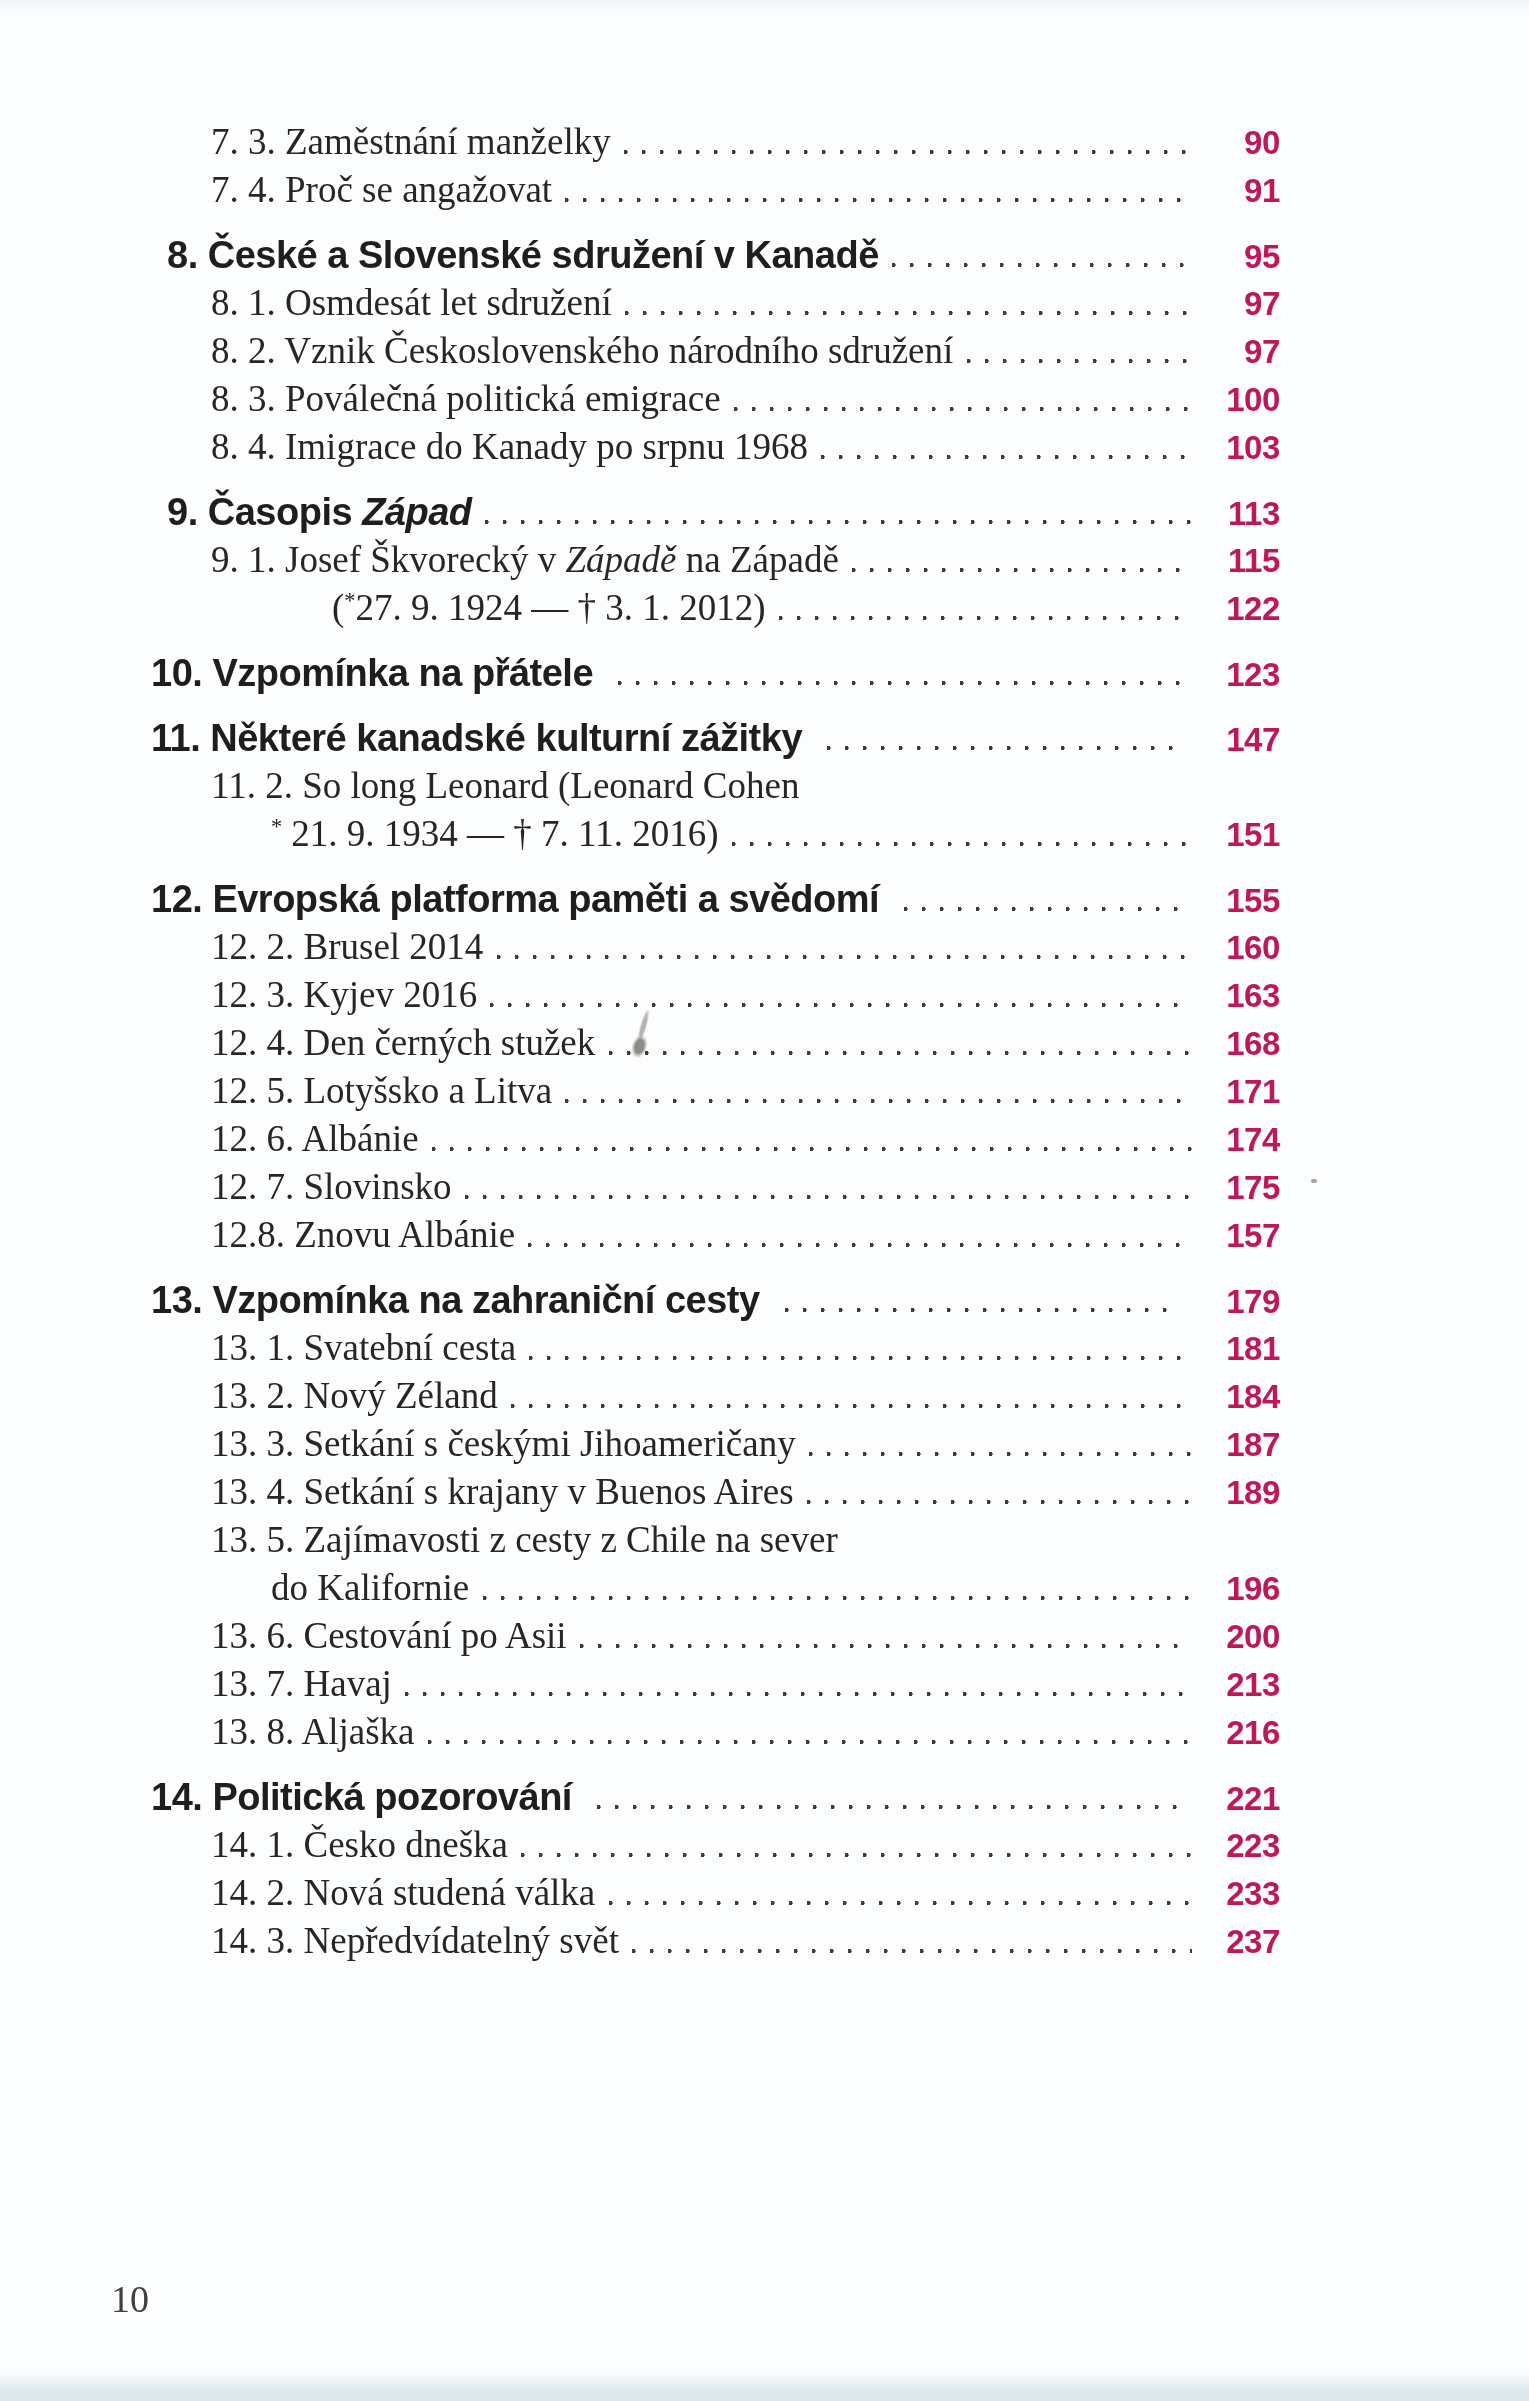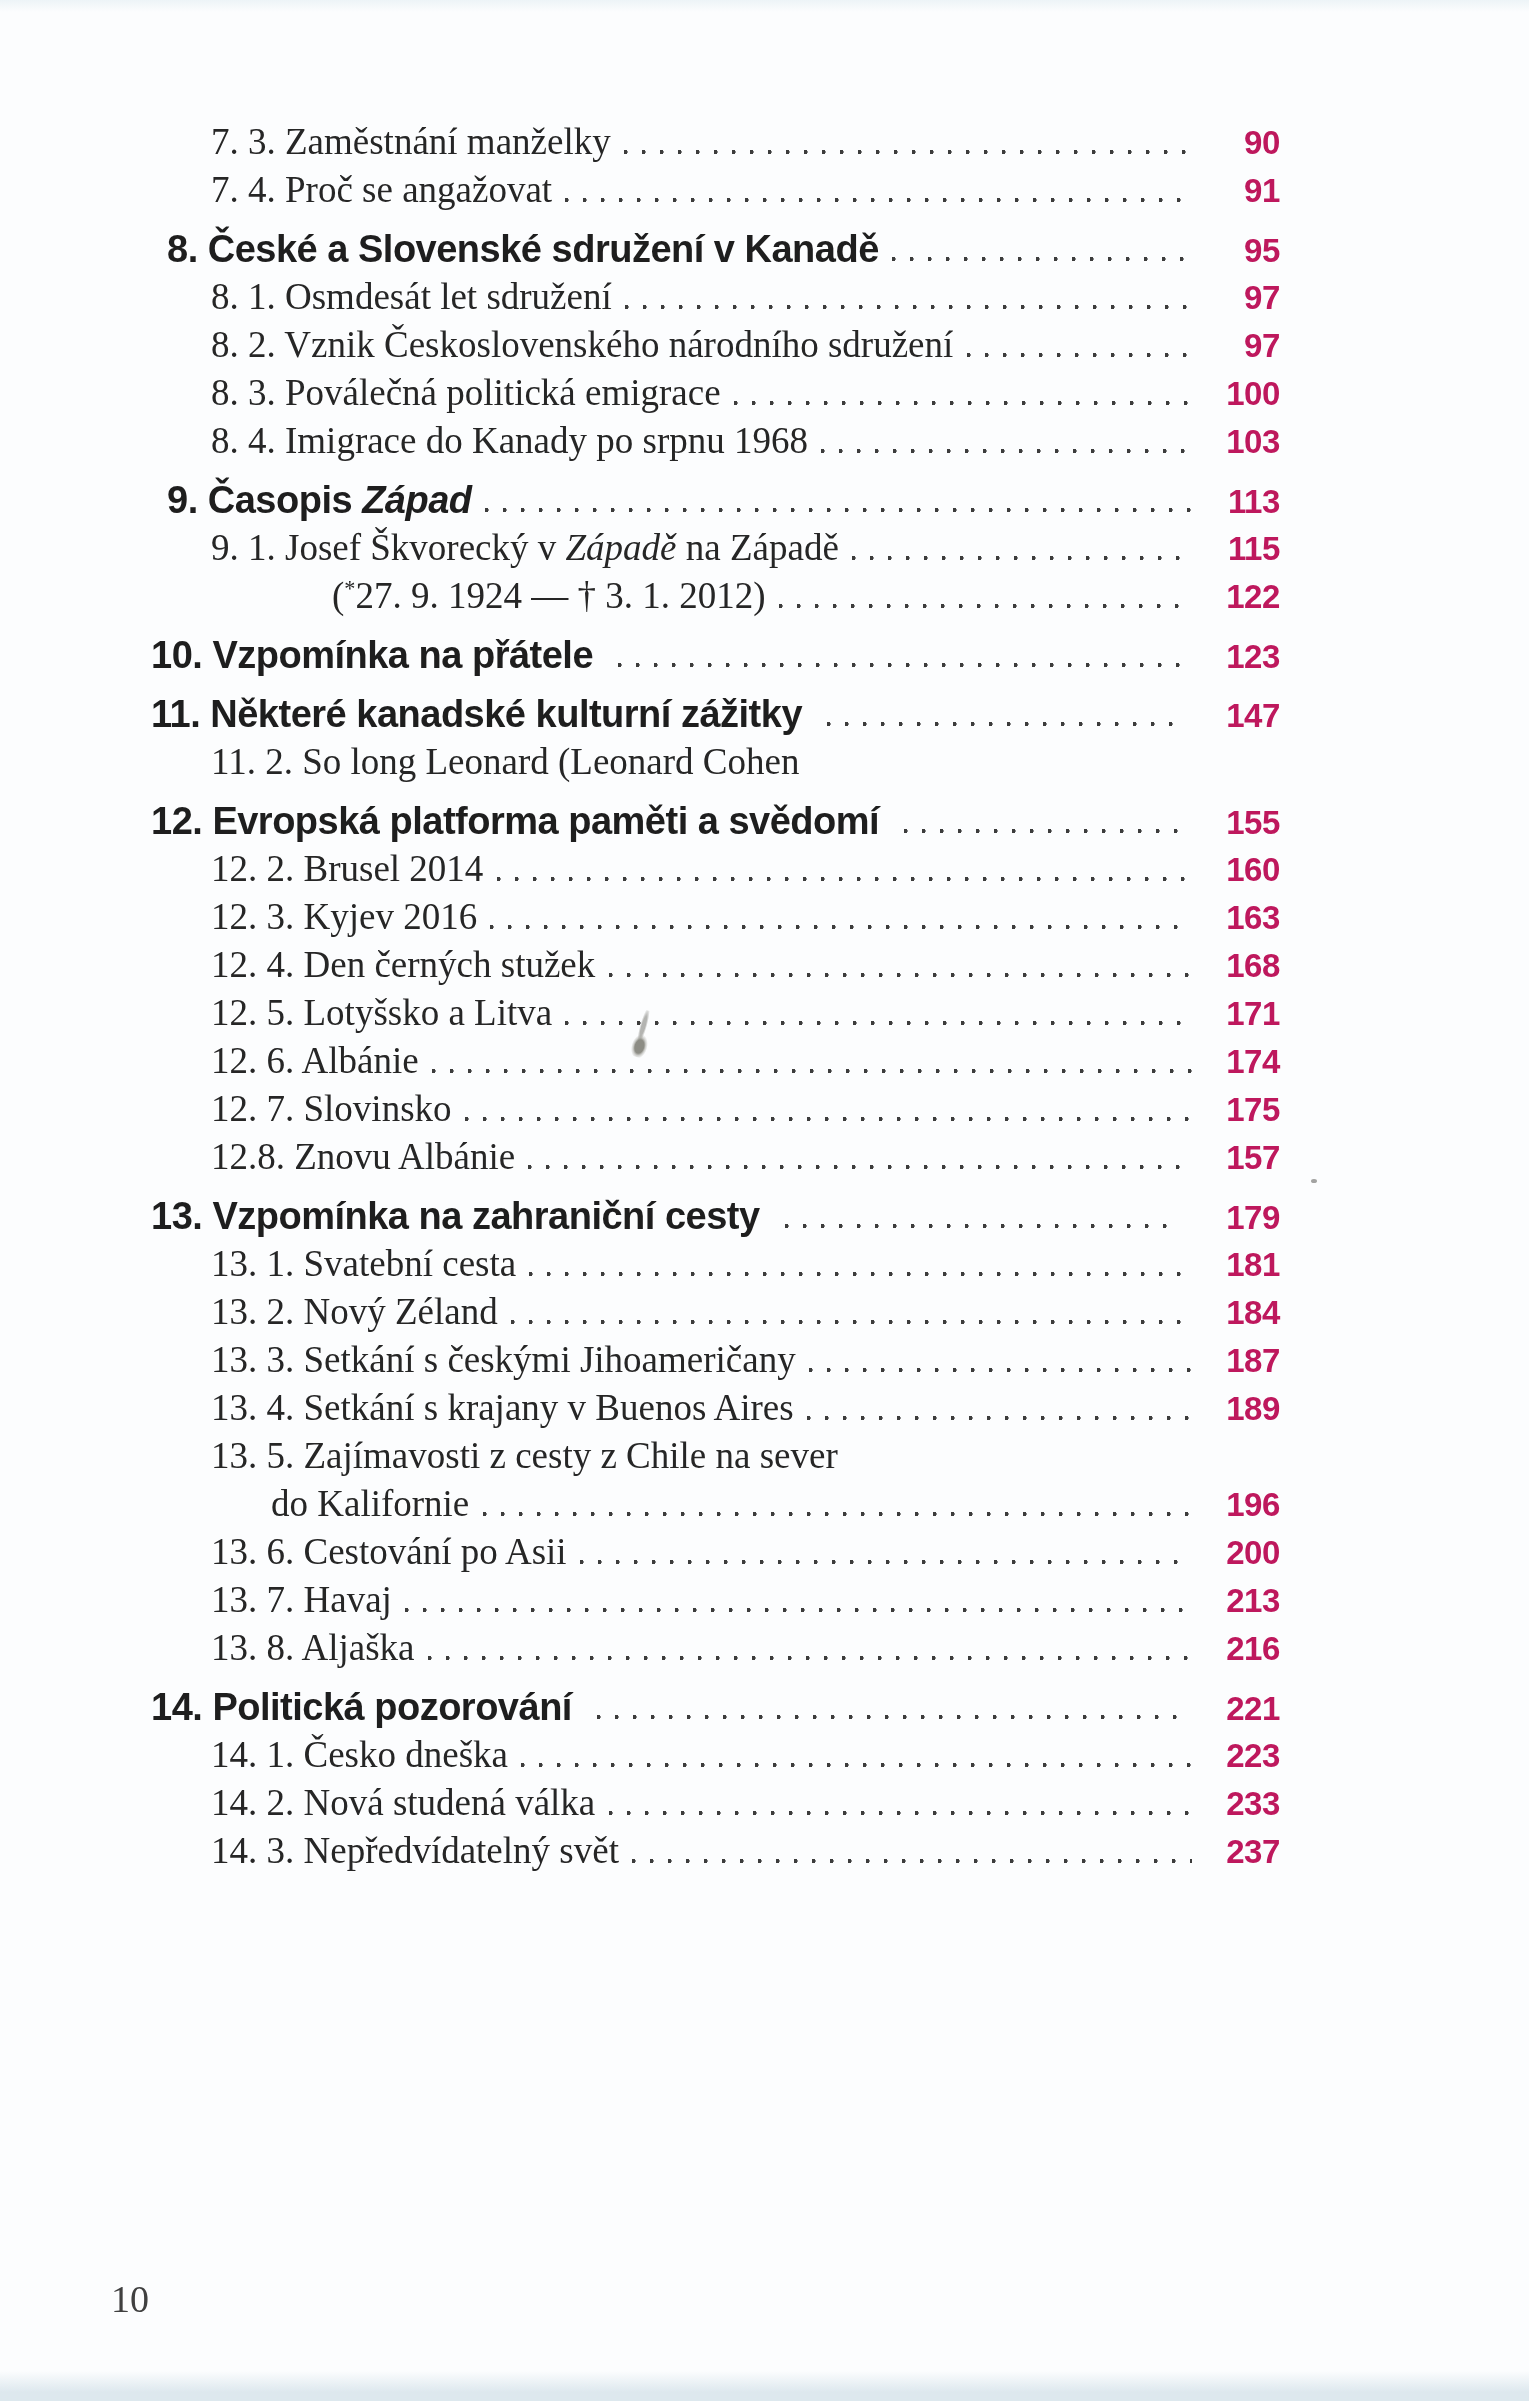--- a/index.html
+++ b/index.html
@@ -27,21 +27,21 @@
     align-items: baseline;
     height: 48px;
     line-height: 48px;
     padding-right: 250px;
     white-space: nowrap;
   }
   .row.sub       { font-size: 37px; padding-left: 211px; }
   .row.cont      { font-size: 37px; padding-left: 271px; }
   .row.cont-deep { font-size: 37px; padding-left: 332px; }
   .row.chapter {
-    margin-top: 11px;
+    margin-top: 17px;
     padding-left: 167px;
     font-family: "Liberation Sans", "DejaVu Sans", sans-serif;
     font-weight: 700;
     font-size: 38px;
     letter-spacing: -0.5px;
     color: #1e1e1e;
   }
   .row.chapter.wide-num { padding-left: 151px; gap: 12px; }
   .label .it  { font-style: italic; }
   .label .sup { font-size: 0.6em; position: relative; top: -0.55em; }
@@ -149,20 +149,25 @@
       <span class="pagenum">123</span>
     </div>
     <div class="row chapter wide-num">
       <span class="label"><span>11. Některé kanadské kulturní zážitky</span></span>
       <span class="leader"></span>
       <span class="pagenum">147</span>
     </div>
     <div class="row sub">
       <span class="label"><span>11. 2. So long Leonard (Leonard Cohen</span></span>
     </div>
+    <div class="row cont">
+      <span class="label"><span class="sup">*</span><span> 21. 9. 1934 — † 7. 11. 2016)</span></span>
+      <span class="leader"></span>
+      <span class="pagenum">151</span>
+    </div>
     <div class="row chapter wide-num">
       <span class="label"><span>12. Evropská platforma paměti a svědomí</span></span>
       <span class="leader"></span>
       <span class="pagenum">155</span>
     </div>
     <div class="row sub">
       <span class="label"><span>12. 2. Brusel 2014</span></span>
       <span class="leader"></span>
       <span class="pagenum">160</span>
     </div>

